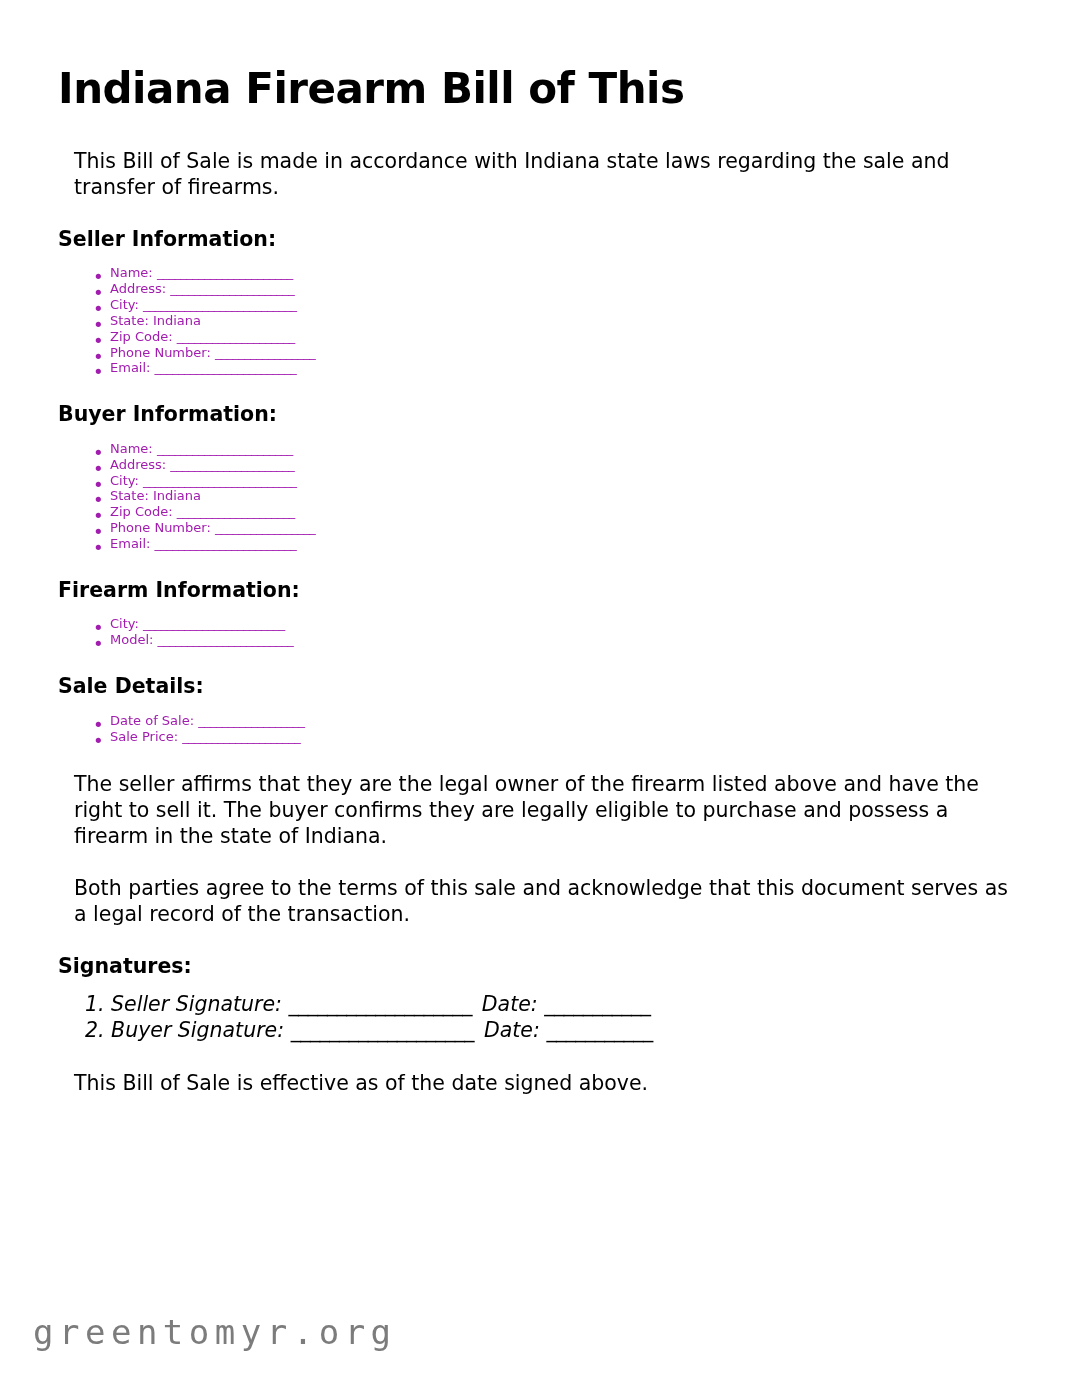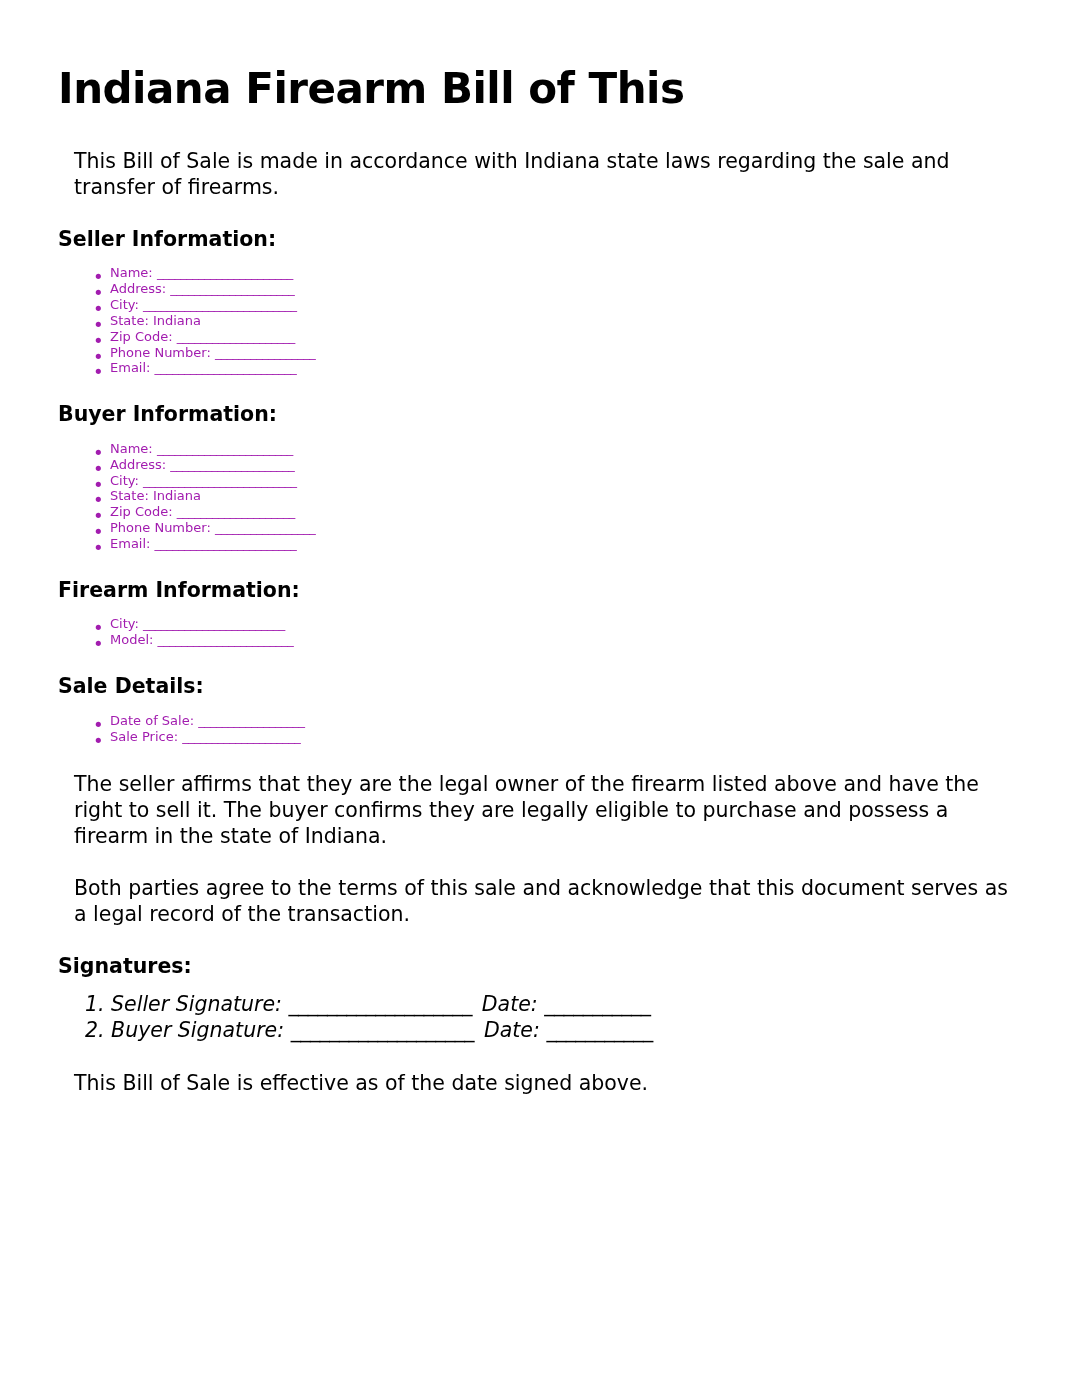--- a/index.html
+++ b/index.html
@@ -154,13 +154,14 @@
     <h2 class="section-heading">Signatures:</h2>
     <ol class="sig-list">
       <li><span>1.</span> <span>Seller Signature:</span> <span class="blank">___________________</span><span class="sig-gap"></span><span>Date:</span> <span class="blank">___________</span></li>
       <li><span>2.</span> <span>Buyer Signature:</span> <span class="blank">___________________</span><span class="sig-gap"></span><span>Date:</span> <span class="blank">___________</span></li>
     </ol>
 
     <p class="para">This Bill of Sale is effective as of the date signed above.</p>
 
   </div>
 
+  <div class="watermark">greentomyr.org</div>
 </div>
 
 </body></html>

